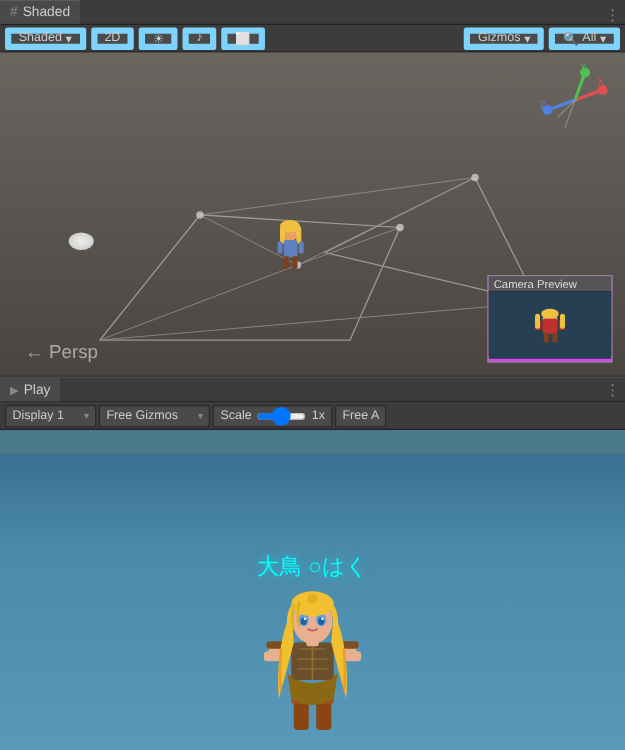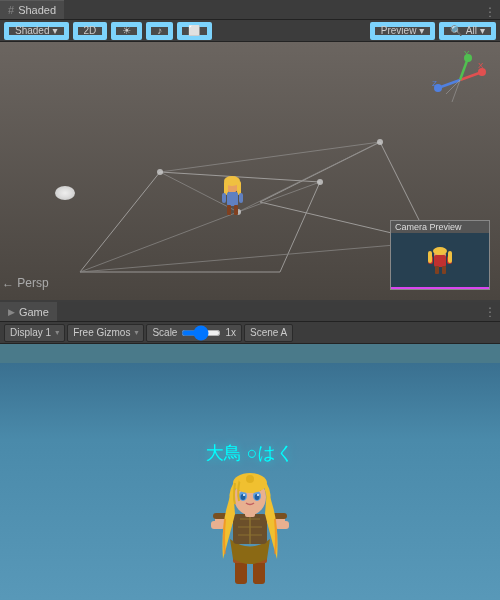--- a/index.html
+++ b/index.html
@@ -140,23 +140,23 @@
       height: 14px;
       background: radial-gradient(ellipse, #fff 0%, #eee 40%, #ccc 100%);
       border-radius: 50%;
       opacity: 0.9;
     }
 
     
     .persp-label {
       position: absolute;
       bottom: 10px;
-      left: 2px;
+      left: 20px;
       color: #aaa;
-      font-size: 12px;
+      font-size: 15px;
     }
 
     
     .game-panel {
       width: 500px;
       height: 298px;
       position: relative;
       background: #4a7a8a;
     }
 
@@ -192,21 +192,21 @@
 
     .game-toolbar-item {
       height: 18px;
       padding: 0 5px;
       background: #4a4a4a;
       border: 1px solid #2a2a2a;
       color: #ccc;
       font-size: 10px;
       display: flex;
       align-items: center;
-      gap: 4px;
+      gap: 16px;
       border-radius: 2px;
       cursor: pointer;
     }
 
     .dropdown-arrow {
       font-size: 8px;
       color: #888;
     }
 
     
@@ -274,21 +274,21 @@
       <span>☀</span>
     </button>
     <button class="toolbar-btn">
       <span>♪</span>
     </button>
     <button class="toolbar-btn">
       <span>⬜</span>
     </button>
     <div class="toolbar-spacer"></div>
     <button class="toolbar-btn">
-      <span>Preview</span>
+      <span>Gizmos</span>
       <span>▾</span>
     </button>
     <button class="toolbar-btn">
       <span>🔍</span>
       <span>All</span>
       <span>▾</span>
     </button>
   </div>
 
   <div class="scene-viewport">
@@ -382,42 +382,42 @@
 
     <div class="persp-label">← Persp</div>
   </div>
 </div>
 
 <div class="game-panel">
 
   <div class="game-tab-bar">
     <div class="game-tab">
       <span style="color:#888;font-size:9px;">▶</span>
-      <span>Game</span>
+      <span>Play</span>
     </div>
     <div style="flex:1;"></div>
     <span style="color:#888;font-size:12px;padding-right:4px;cursor:pointer;">⋮</span>
   </div>
 
   <div class="game-toolbar">
     <div class="game-toolbar-item">
       <span>Display 1</span>
       <span class="dropdown-arrow">▾</span>
     </div>
     <div class="game-toolbar-item">
       <span>Free Gizmos</span>
       <span class="dropdown-arrow">▾</span>
     </div>
     <div class="game-toolbar-item" style="gap:4px;">
       <span>Scale</span>
       <input type="range" min="0" max="2" value="1" step="0.1" style="width: 40px; height: 6px; cursor: pointer;">
       <span>1x</span>
     </div>
     <div class="game-toolbar-item">
-      <span>Scene A</span>
+      <span>Free A</span>
     </div>
   </div>
 
   <div class="game-viewport">
 
     <div class="game-character-area">
       <span class="game-char-name">大鳥 ○はく</span>
 
       <svg viewBox="0 0 90 120" width="90" height="120">
 

